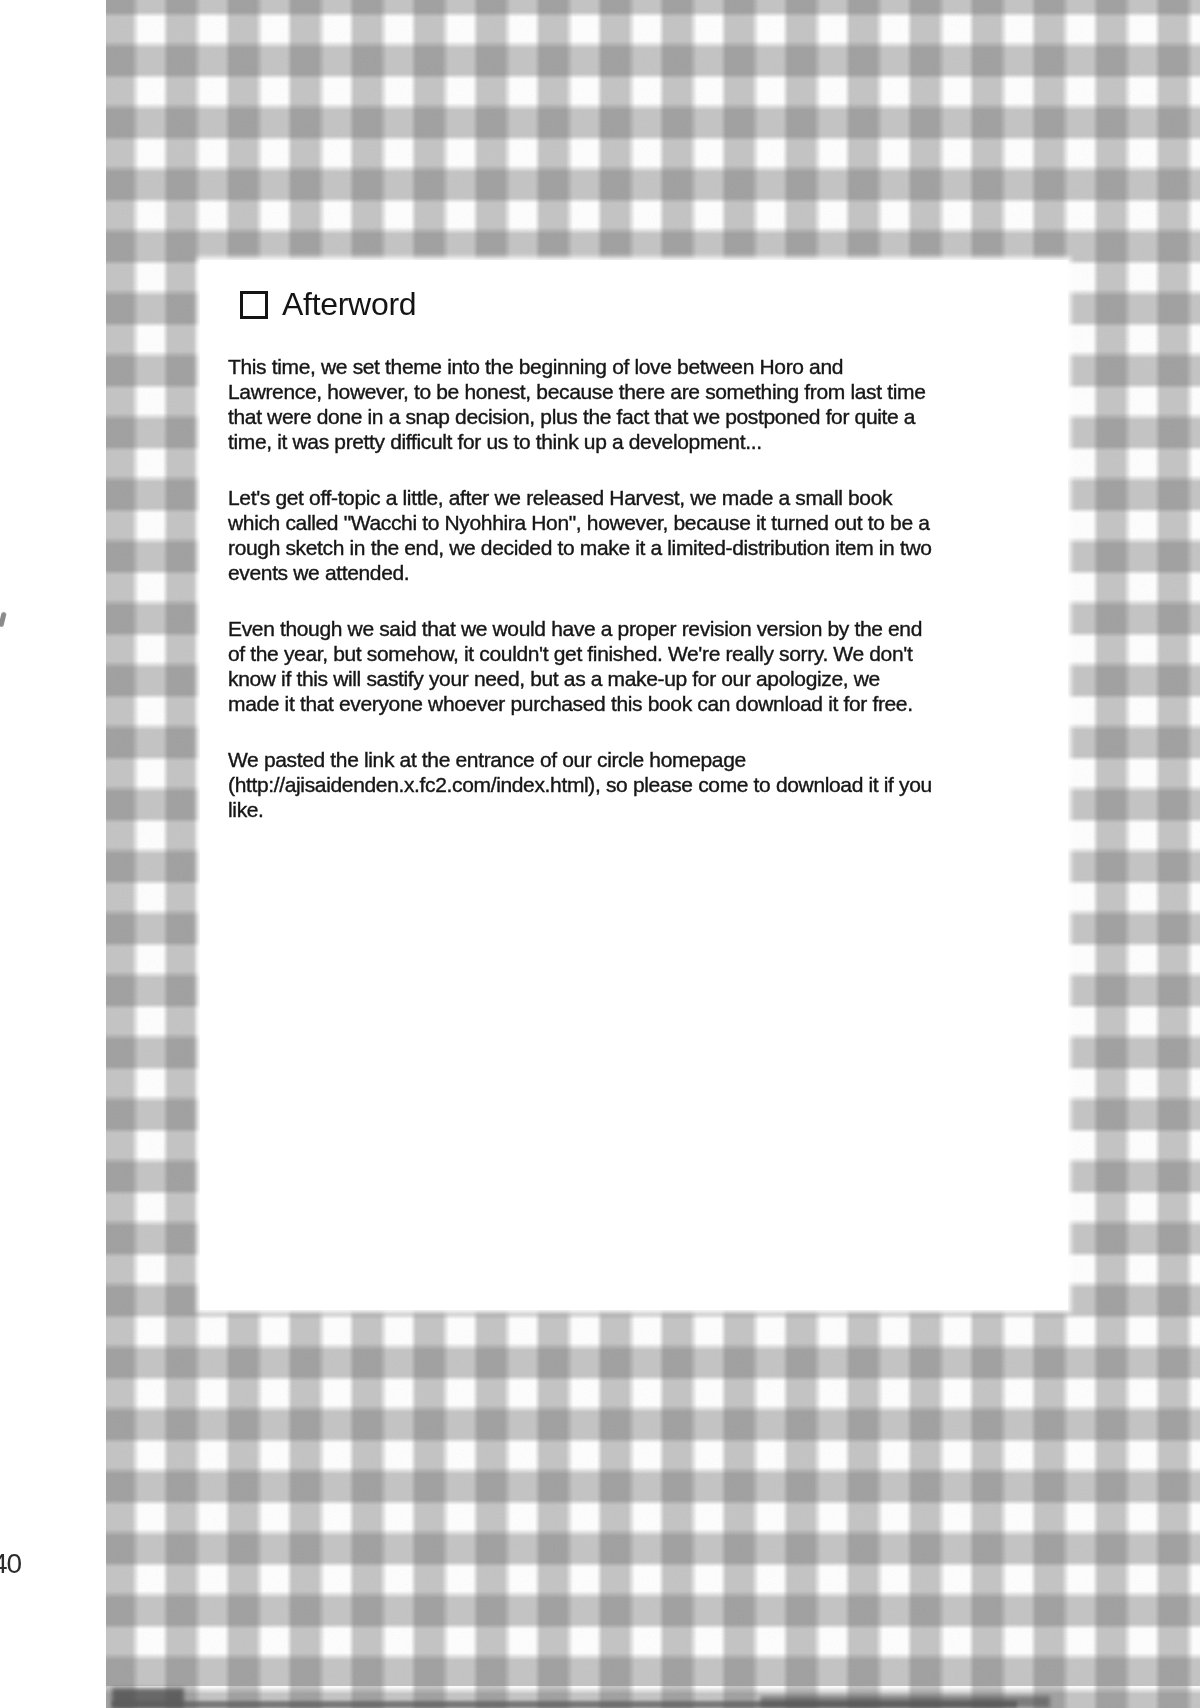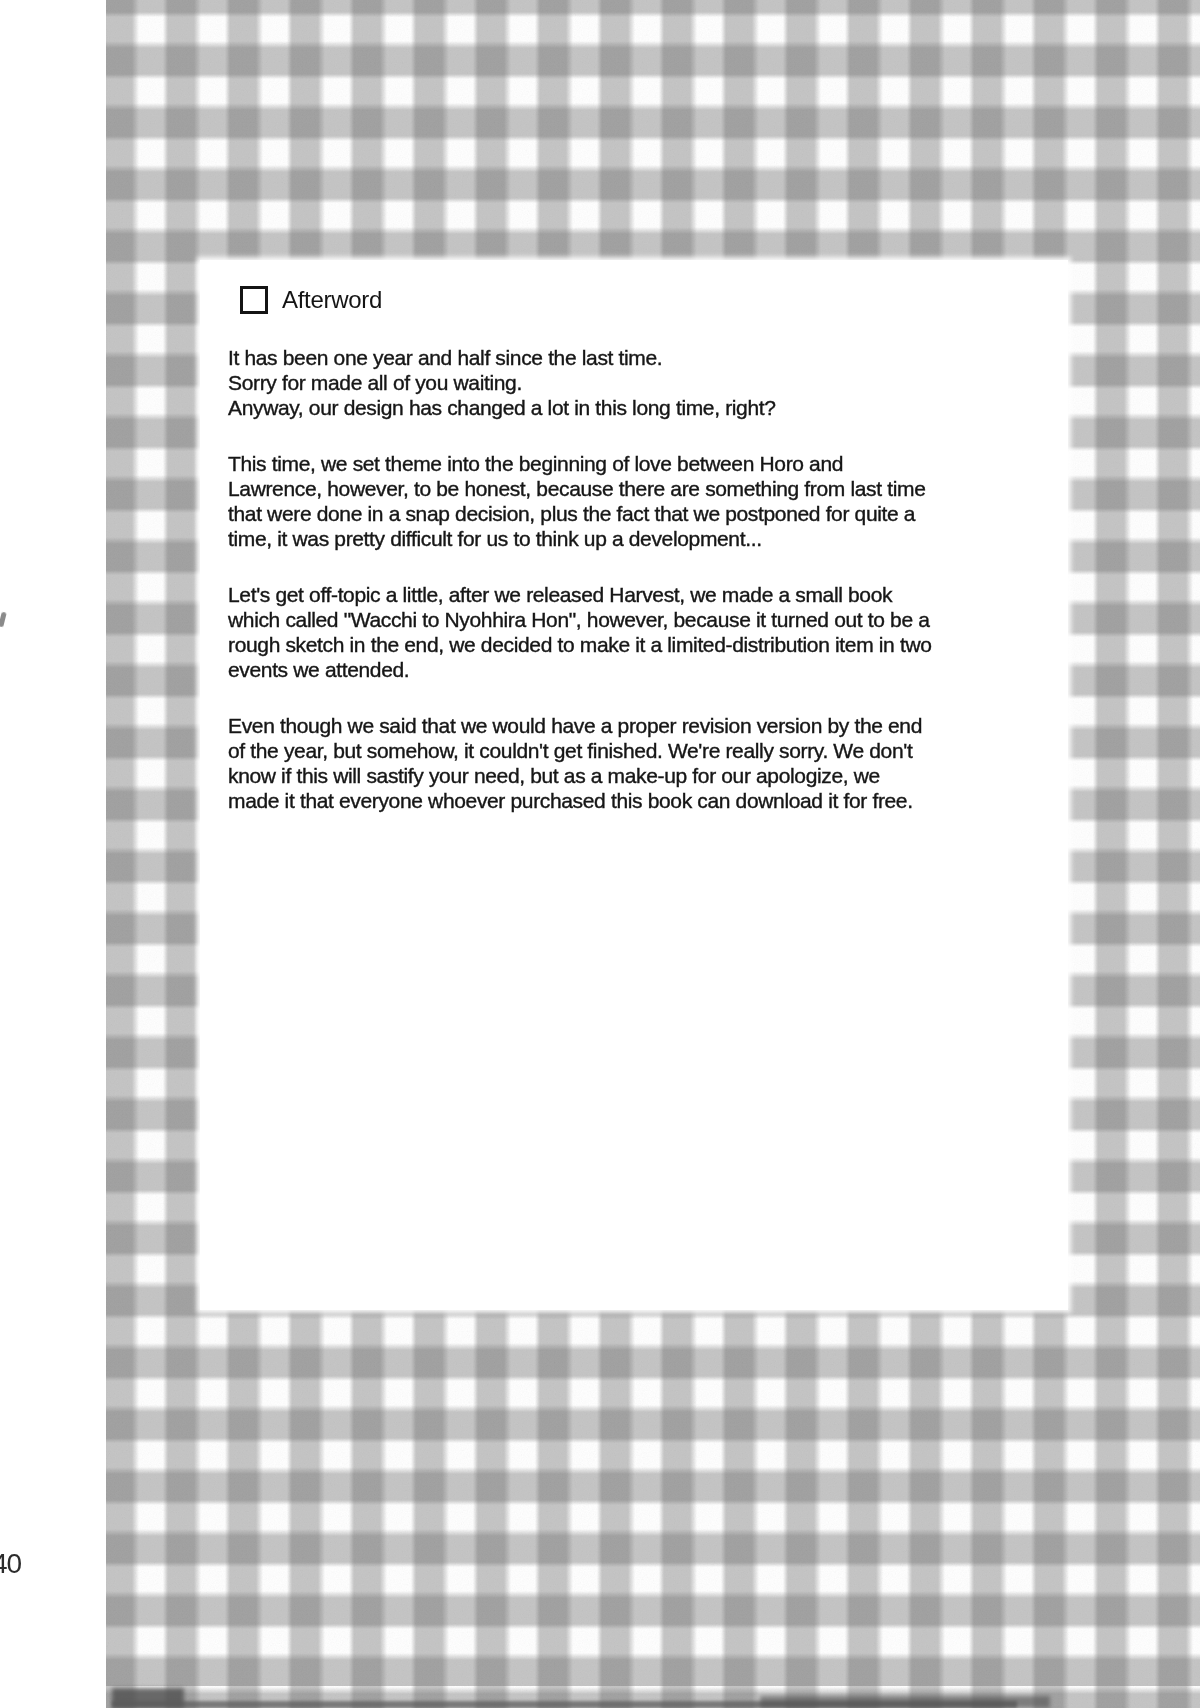--- a/index.html
+++ b/index.html
@@ -75,21 +75,21 @@
     display: flex; align-items: center;
     color: #141414;
   }
   .square-bullet {
     width: 22px; height: 22px;
     border: 3.5px solid #141414;
     margin-right: 14px;
     flex: 0 0 auto;
   }
   .heading-text {
-    font-size: 24px;
+    font-size: 32px;
     letter-spacing: -0.3px;
   }
   .bodytext { margin-top: 31px; }
   .bodytext p {
     margin: 0 0 31px 0;
     width: 704px;
     font-size: 21px;
     line-height: 25px;
     letter-spacing: -0.35px;
     color: #161616;
@@ -137,26 +137,24 @@
 
 <div class="panel">
   <div class="panel-inner">
 
     <div class="heading">
       <span class="square-bullet"></span>
       <span class="heading-text">Afterword</span>
     </div>
 
     <div class="bodytext">
-      <p>It has been one year and half since the last time.
-Sorry for made all of you waiting.
-Anyway, our design has changed a lot in this long time, right?</p>
       <p>This time, we set theme into the beginning of love between Horo and Lawrence, however, to be honest, because there are something from last time that were done in a snap decision, plus the fact that we postponed for quite a time, it was pretty difficult for us to think up a development...</p>
       <p>Let's get off-topic a little, after we released Harvest, we made a small book which called "Wacchi to Nyohhira Hon", however, because it turned out to be a rough sketch in the end, we decided to make it a limited-distribution item in two events we attended.</p>
       <p>Even though we said that we would have a proper revision version by the end of the year, but somehow, it couldn't get finished. We're really sorry. We don't know if this will sastify your need, but as a make-up for our apologize, we made it that everyone whoever purchased this book can download it for free.</p>
+      <p>We pasted the link at the entrance of our circle homepage (http://ajisaidenden.x.fc2.com/index.html), so please come to download it if you like.</p>
     </div>
 
   </div>
 </div>
 
 <div class="edge-blob-1"></div>
 <div class="edge-band"></div>
 <div class="edge-blob-2"></div>
 
 </body></html>

